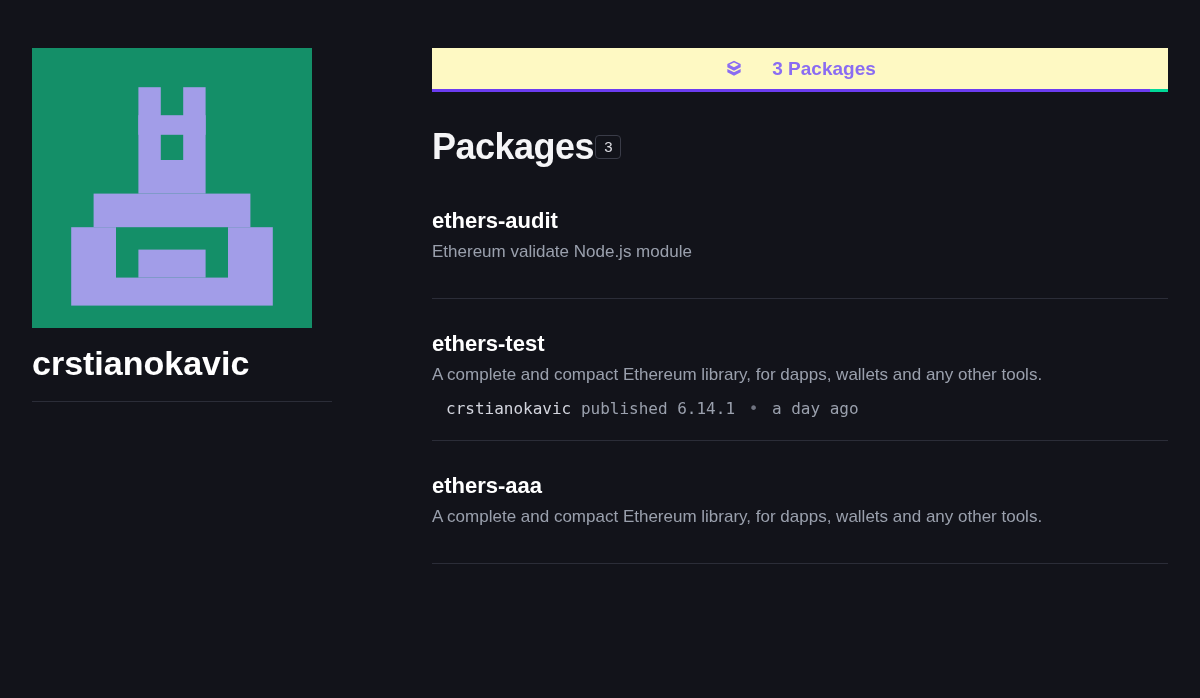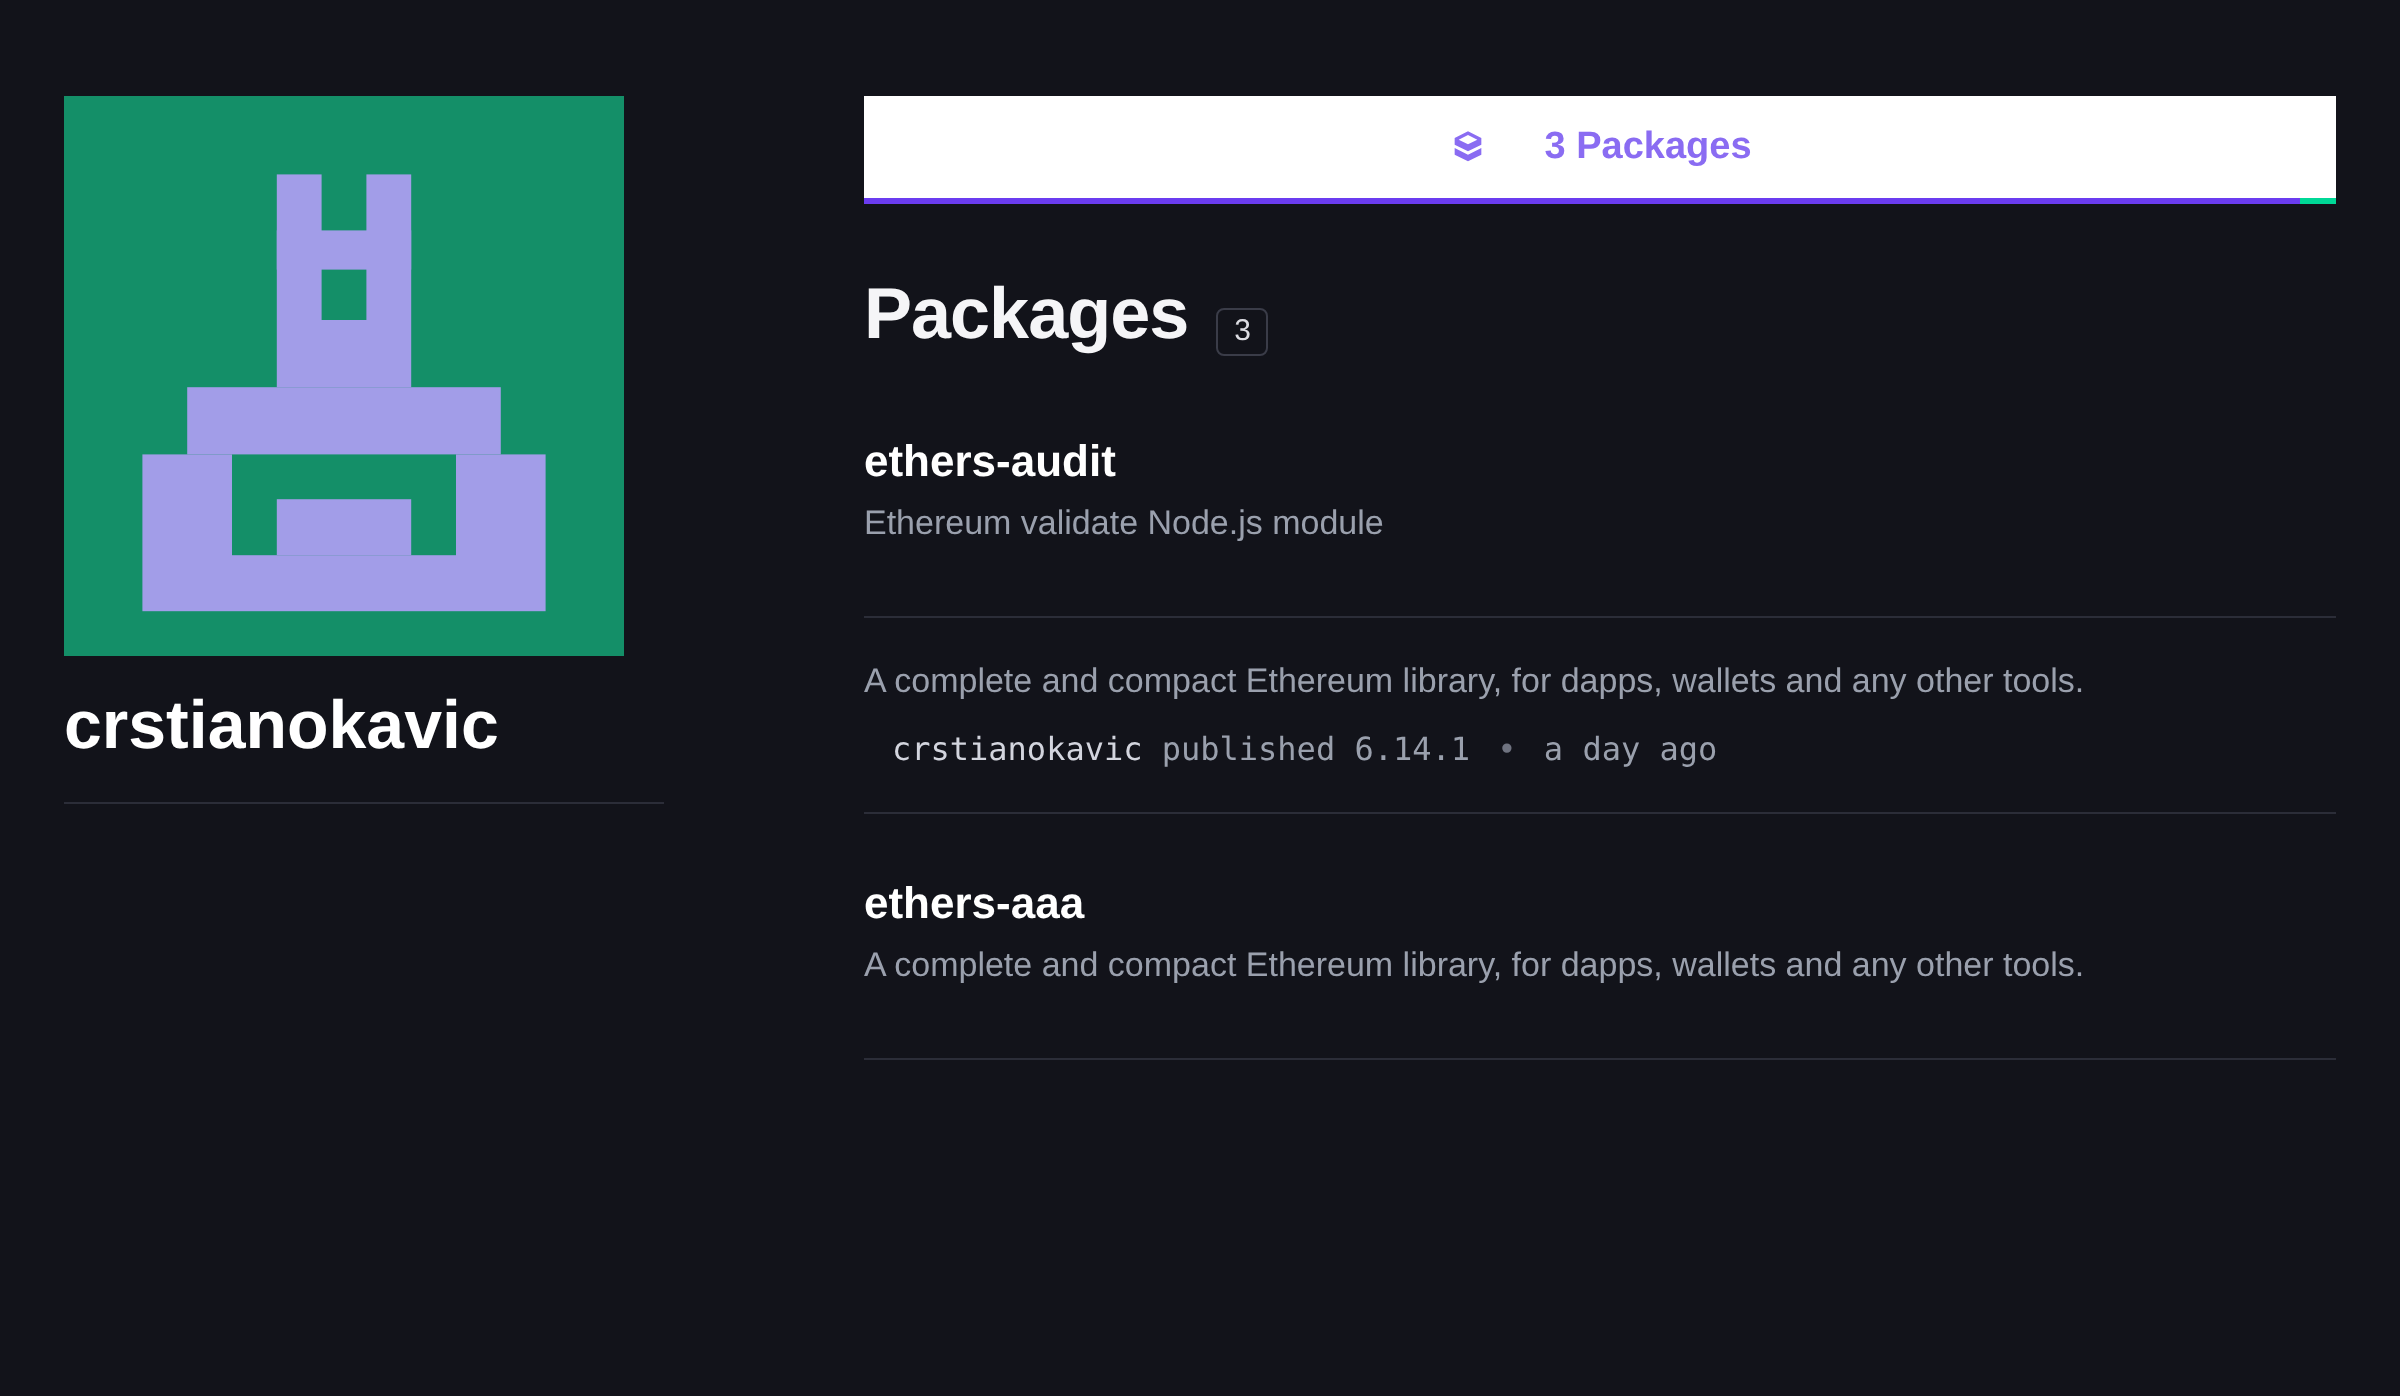--- a/index.html
+++ b/index.html
@@ -33,26 +33,26 @@
     color: #ffffff;
     padding-bottom: 18px;
     border-bottom: 1px solid #2b2d38;
   }
   
   .main {
     flex: 1;
     min-width: 0;
   }
   .tabbar {
-    background: #ffffff;
+    background: #fef9c3;
     border-bottom: 3px solid #6b3cf0;
     display: flex;
     justify-content: center;
     align-items: center;
-    height: 54px;
+    height: 44px;
     gap: 28px;
     position: relative;
     margin-bottom: 34px;
   }
   .tabbar::after{
     content:"";
     position:absolute;
     right:0;
     bottom:-3px;
     width:18px;
@@ -60,22 +60,22 @@
     background:#00d897;
   }
   .tabbar .icon { color: #8a6cf2; display:flex; }
   .tabbar .label {
     color: #8a6cf2;
     font-weight: 600;
     font-size: 19px;
   }
   .section-head {
     display: flex;
-    align-items: flex-end;
-    gap: 14px;
+    align-items: center;
+    gap: 1px;
     margin-bottom: 40px;
   }
   .section-head h1 {
     font-size: 36px;
     font-weight: 700;
     letter-spacing: -0.5px;
   }
   .count-badge {
     border: 1px solid #3a3c48;
     border-radius: 4px;
@@ -150,20 +150,21 @@
       <h1>Packages</h1>
       <span class="count-badge">3</span>
     </div>
 
     <div id="pkg-list">
         <div class="pkg">
           <div class="pkg-name">ethers-audit</div>
           <div class="pkg-desc">Ethereum validate Node.js module</div>
         </div>
         <div class="pkg">
+          <div class="pkg-name">ethers-test</div>
           <div class="pkg-desc">A complete and compact Ethereum library, for dapps, wallets and any other tools.</div>
           <div class="pkg-meta"><span class="author">crstianokavic</span> <span>published</span> <span>6.14.1</span><span class="dot"> • </span><span>a day ago</span></div>
         </div>
         <div class="pkg">
           <div class="pkg-name">ethers-aaa</div>
           <div class="pkg-desc">A complete and compact Ethereum library, for dapps, wallets and any other tools.</div>
         </div>
       </div>
   </main>
 </div>

